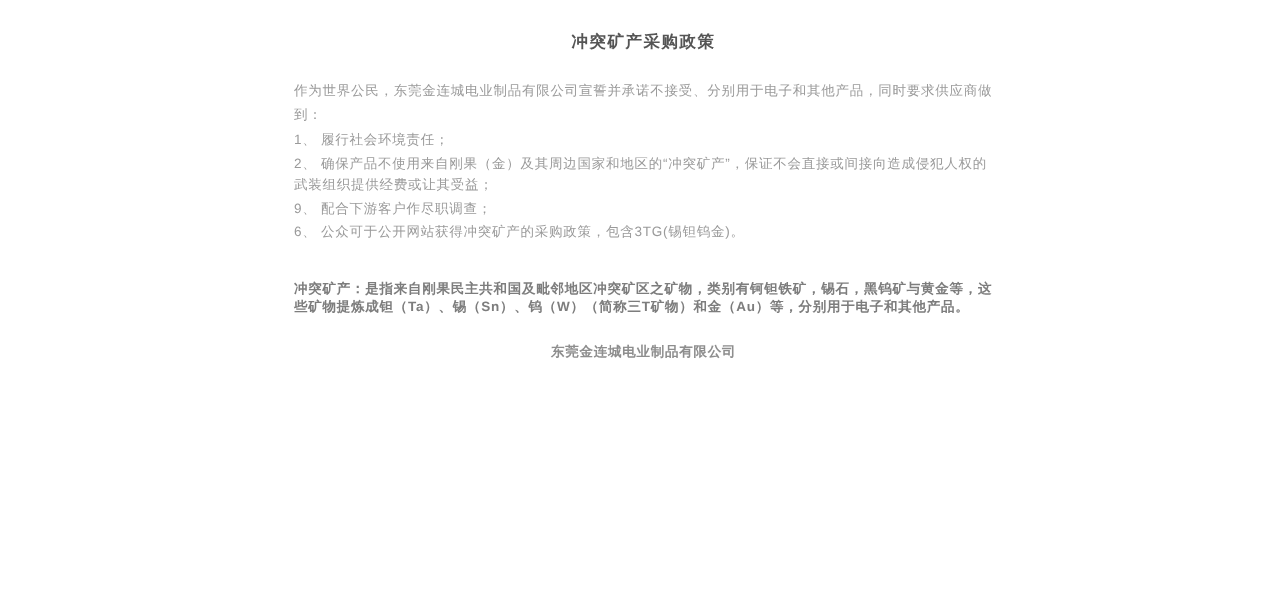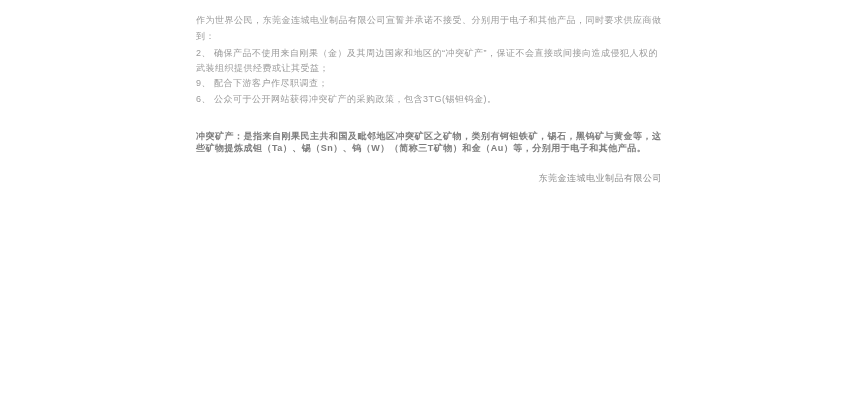--- a/index.html
+++ b/index.html
@@ -42,35 +42,38 @@
     line-height: 14.5px;
     margin: 0 0 1px 0;
   }
   .definition {
     font-weight: bold;
     color: #7d7d7d;
     line-height: 12px;
     margin: 24px 0 0 0;
   }
   .signature {
-    text-align: right;
+    text-align: center;
     margin: 16px 0 0 0;
     color: #8e8e8e;
+    font-weight: bold;
   }
 </style>
 </head>
 <body>
 
 <div class="doc">
 
+  <h1 class="doc-title">冲突矿产采购政策</h1>
 
 
   <p class="para">作为世界公民，东莞金连城电业制品有限公司宣誓并承诺不接受、分别用于电子和其他产品，同时要求供应商做到：</p>
 
   <div class="req-list">
+    <div class="req-item">1、 履行社会环境责任；</div>
     <div class="req-item">2、 确保产品不使用来自刚果（金）及其周边国家和地区的“冲突矿产”，保证不会直接或间接向造成侵犯人权的武装组织提供经费或让其受益；</div>
     <div class="req-item">9、 配合下游客户作尽职调查；</div>
     <div class="req-item">6、 公众可于公开网站获得冲突矿产的采购政策，包含3TG(锡钽钨金)。</div>
   </div>
 
   <p class="definition">冲突矿产：是指来自刚果民主共和国及毗邻地区冲突矿区之矿物，类别有钶钽铁矿，锡石，黑钨矿与黄金等，这些矿物提炼成钽（Ta）、锡（Sn）、钨（W）（简称三T矿物）和金（Au）等，分别用于电子和其他产品。</p>
 
   <p class="signature">东莞金连城电业制品有限公司</p>
 
 </div>

